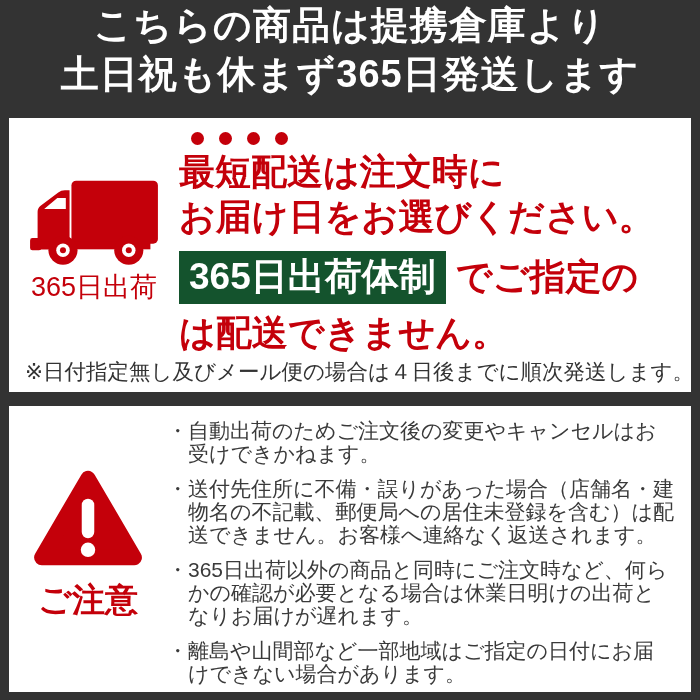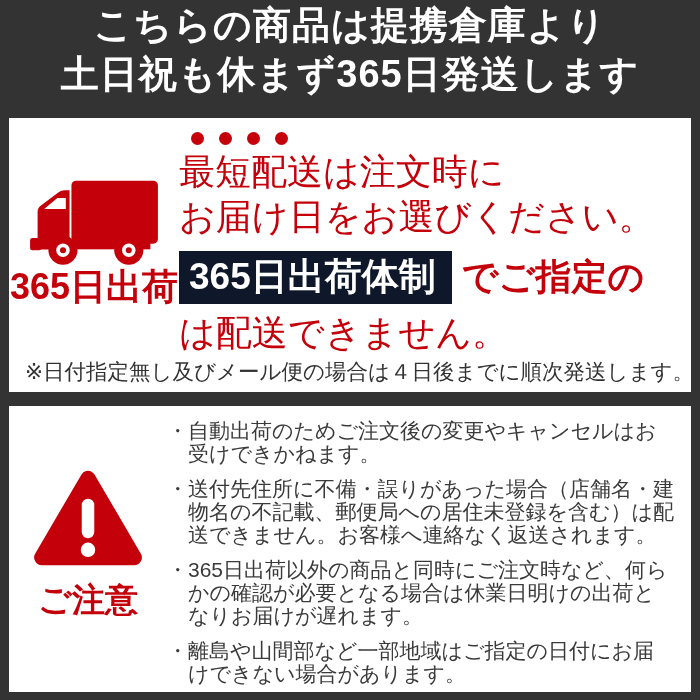--- a/index.html
+++ b/index.html
@@ -41,61 +41,61 @@
     align-items:center;
     flex-shrink:0;
   }
   .truck-svg{
     margin-top:58px;
     width:132px;height:94px;
     display:block;
   }
   .truck-label{
     color:#c4000a;
-    font-weight:bold;
-    font-size:36px;
+    font-weight:normal;
+    font-size:27px;
     line-height:30px;
     margin-top:2px;
     white-space:nowrap;
   }
   .delivery-right{
     flex:1;
     padding-top:8px;
   }
   .dots-row{
     display:flex;
     gap:15px;
     margin:6px 0 4px 12px;
     height:13px;
   }
   .dot{
     width:13px;height:13px;border-radius:50%;
     background:#c4000a;
   }
   .headline{
     color:#c4000a;
-    font-weight:normal;
+    font-weight:bold;
     font-size:36px;
     line-height:45px;
     margin:0;
     white-space:nowrap;
   }
   .highlight-line{
     display:flex;
     align-items:center;
     margin-top:12px;
     white-space:nowrap;
   }
   .highlight-box{
-    background:#0f172a;
+    background:#14532d;
     color:#ffffff;
     font-weight:bold;
     font-size:37px;
     line-height:37px;
-    padding:7px 16px 9px 10px;
+    padding:7px 10px 9px 10px;
     display:inline-block;
   }
   .highlight-suffix{
     color:#c4000a;
     font-weight:bold;
     font-size:36px;
     margin-left:10px;
   }
   .headline-last{
     margin-top:6px;

